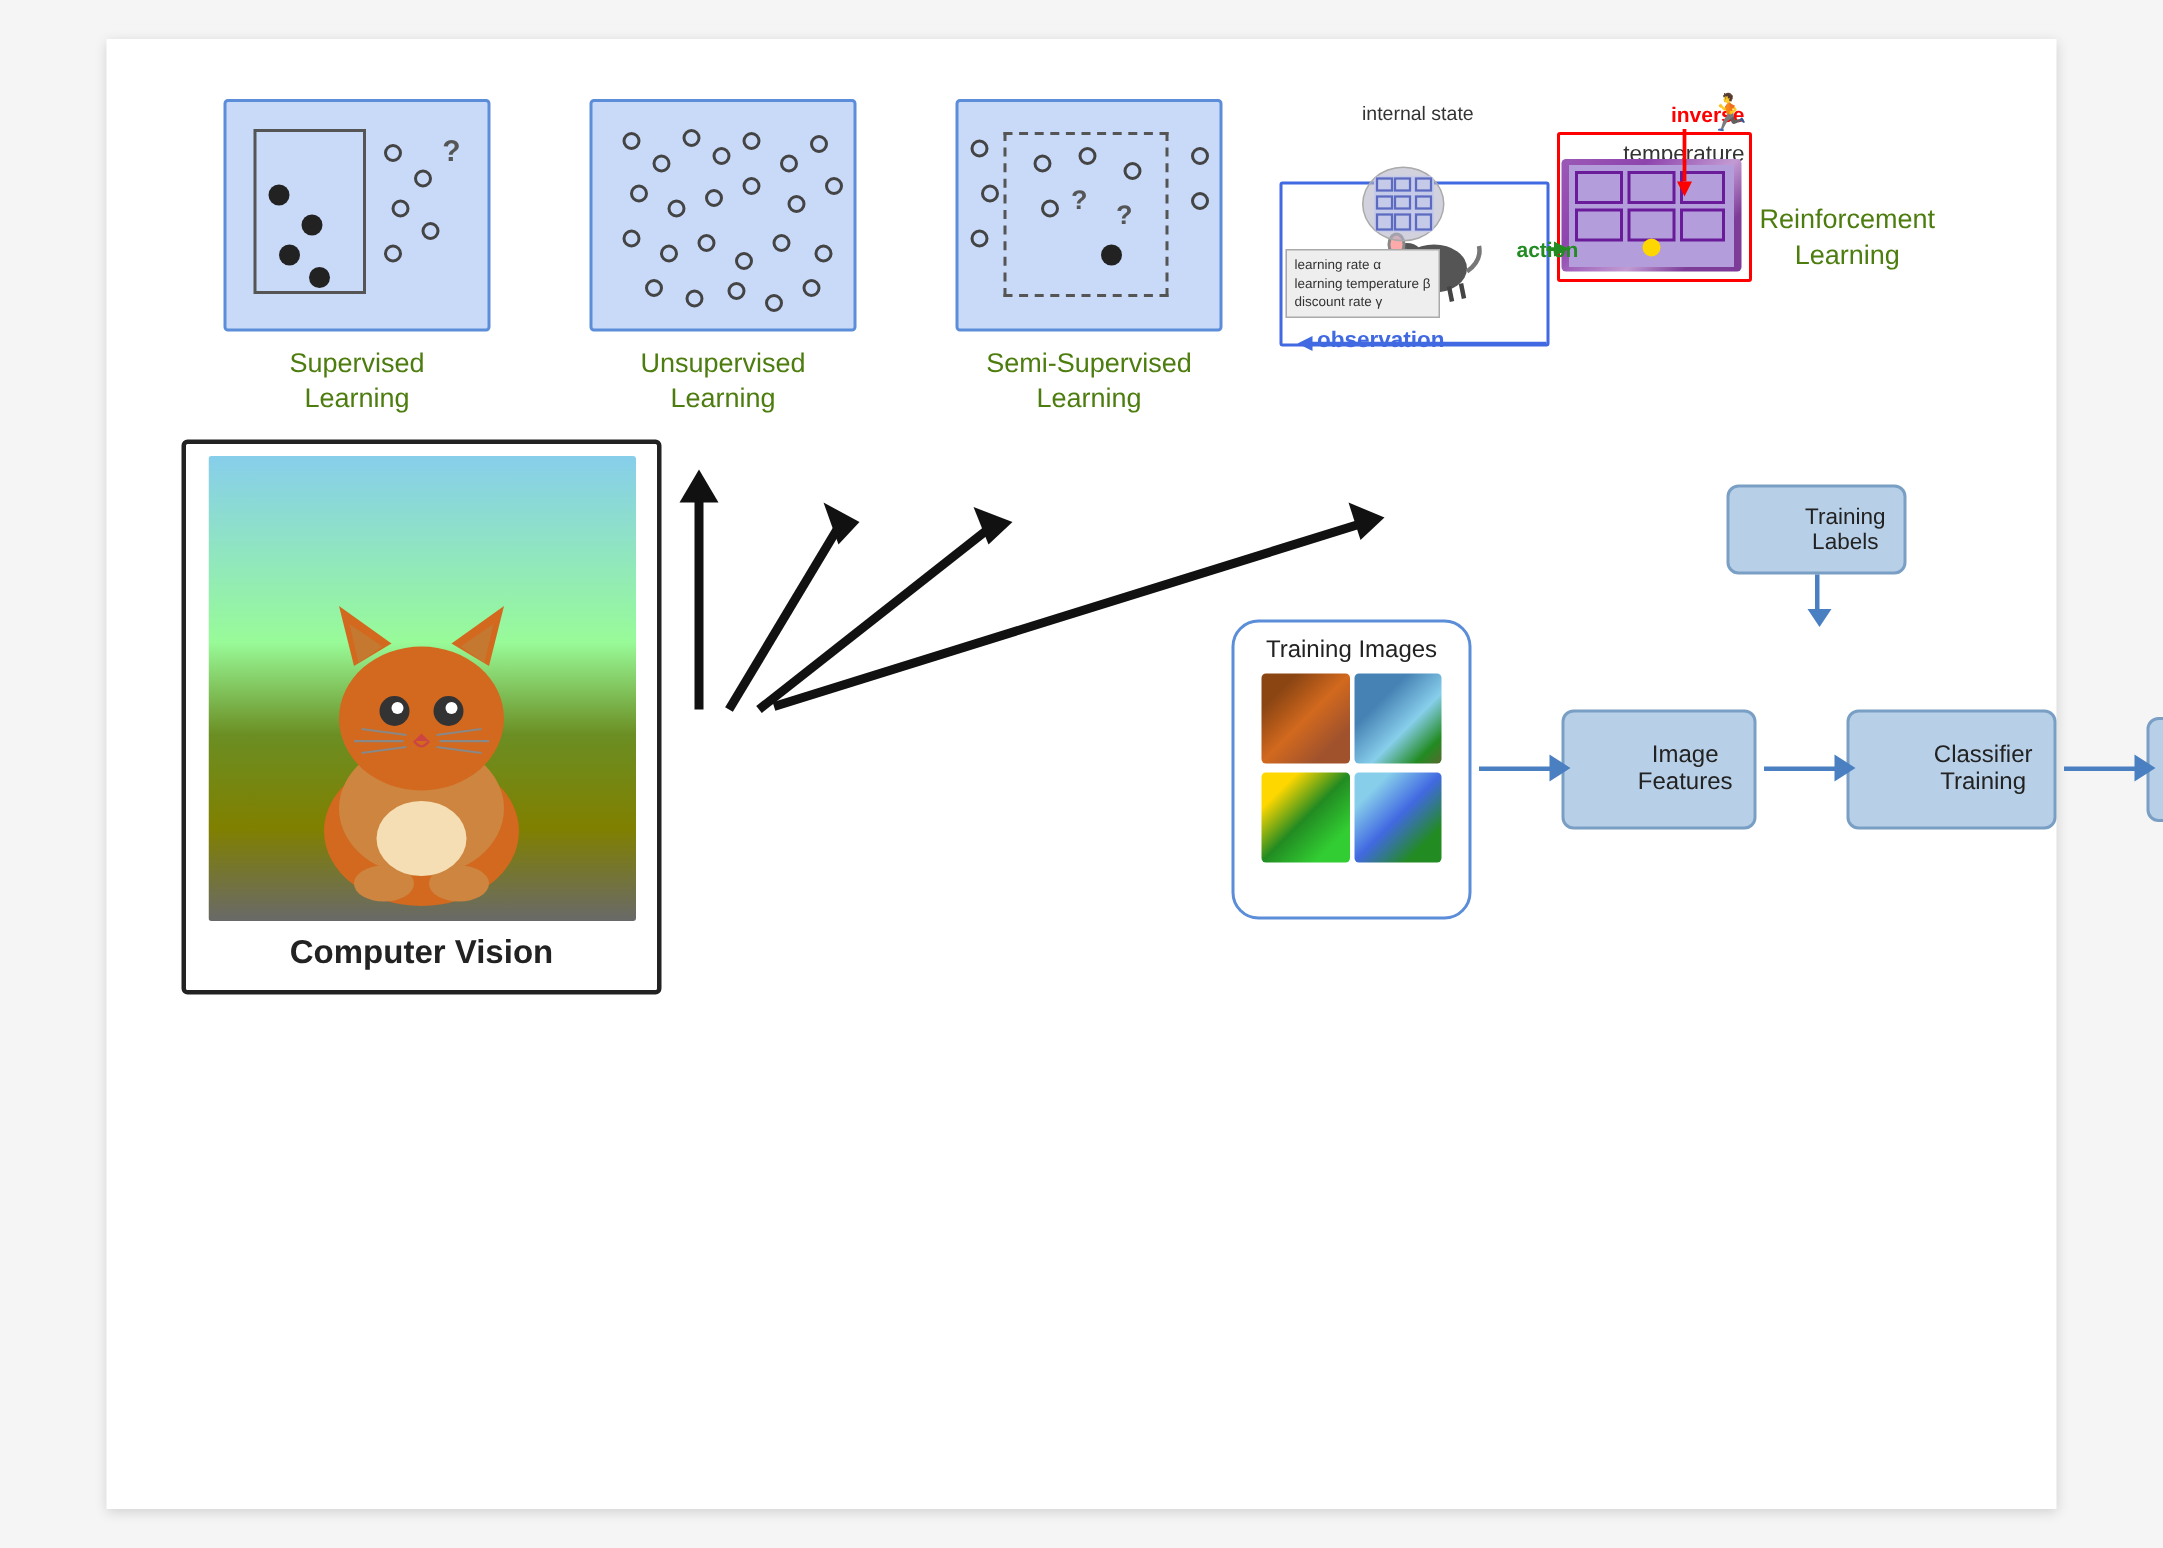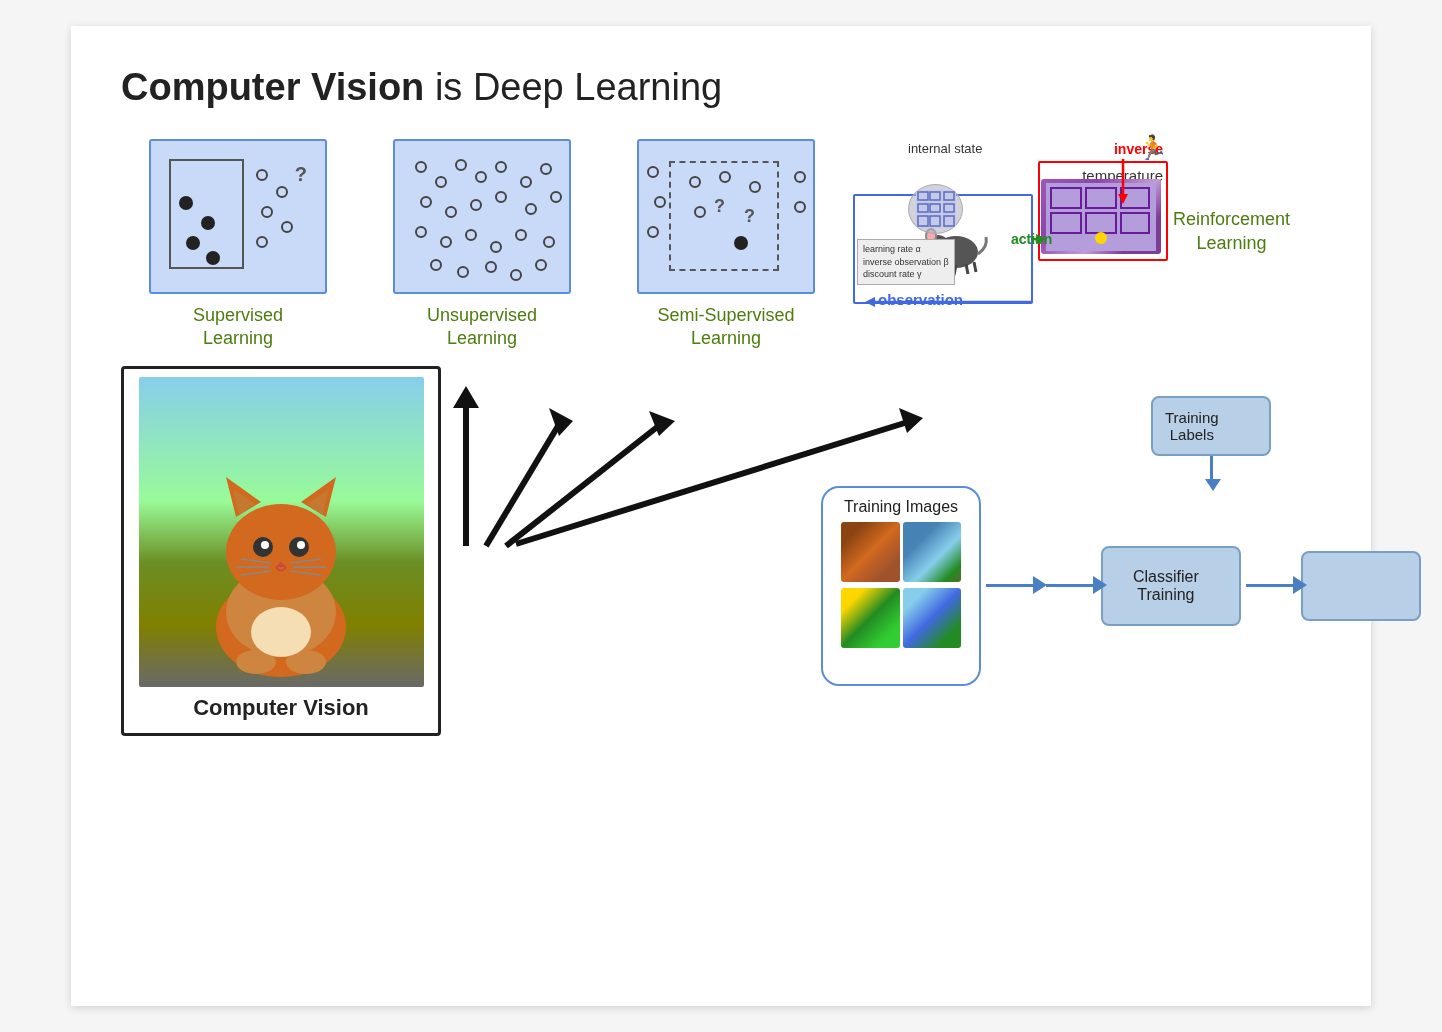--- a/index.html
+++ b/index.html
@@ -103,21 +103,21 @@
     }
     .img-landscape {
       background: linear-gradient(135deg, #87CEEB 20%, #4169E1 50%, #228B22 80%);
     }
     .pipe-box {
       background: #b8cfe8;
       border: 2px solid #7a9fc4;
       border-radius: 8px;
       display: flex;
       align-items: center;
-      justify-content: flex-start;
+      justify-content: flex-end;
       text-align: center;
       font-size: 16px;
       color: #222;
       padding: 10px 14px;
     }
     .image-features-box {
       width: 130px;
       height: 80px;
     }
     .classifier-training-box {
@@ -186,23 +186,20 @@
       width: 320px;
       height: 175px;
       position: relative;
     }
   </style>
 </head>
 <body>
 
 <div class="slide">
 
-  <div class="title">
-    <strong>Computer Vision</strong><span> is Deep Learning</span>
-  </div>
 
   <div class="top-four">
 
     <div class="learning-item">
       <div class="blue-sq">
 
         <div style="position:absolute; left:18px; top:18px; width:75px; height:110px; border:2px solid #555; background:transparent;"></div>
 
         <div class="dot dot-black" style="width:14px;height:14px;left:28px;top:55px;"></div>
         <div class="dot dot-black" style="width:14px;height:14px;left:50px;top:75px;"></div>
@@ -317,21 +314,21 @@
 
             <line x1="30" y1="52" x2="28" y2="62" stroke="#444" stroke-width="3"></line>
             <line x1="40" y1="53" x2="38" y2="63" stroke="#444" stroke-width="3"></line>
             <line x1="50" y1="52" x2="52" y2="62" stroke="#444" stroke-width="3"></line>
             <line x1="58" y1="50" x2="60" y2="60" stroke="#444" stroke-width="3"></line>
           </svg>
         </div>
 
         <div style="position:absolute; top:100px; left:4px; background:#eee; border:1px solid #aaa; padding:3px 5px; font-size:9px; color:#333; line-height:1.4; white-space:nowrap;">
           <div>learning rate α</div>
-          <div>inverse observation β</div>
+          <div>learning temperature β</div>
           <div>discount rate γ</div>
         </div>
 
         <div style="position:absolute; top:45px; left:55px; width:55px; height:50px; background:rgba(180,180,200,0.6); border-radius:50%; border:1.5px solid #aaa; display:flex; align-items:center; justify-content:center;">
           <svg width="40" height="38" viewBox="0 0 40 38">
             <rect width="40" height="38" rx="4" fill="#c5cae9"></rect>
             <rect x="2" y="2" width="10" height="8" fill="none" stroke="#5c6bc0" stroke-width="1.5"></rect>
             <rect x="14" y="2" width="10" height="8" fill="none" stroke="#5c6bc0" stroke-width="1.5"></rect>
             <rect x="28" y="2" width="10" height="8" fill="none" stroke="#5c6bc0" stroke-width="1.5"></rect>
             <rect x="2" y="14" width="10" height="8" fill="none" stroke="#5c6bc0" stroke-width="1.5"></rect>
@@ -448,20 +445,24 @@
             <div class="img-cell img-mountain" style="height:60px;"></div>
             <div class="img-cell img-nature" style="height:60px;"></div>
             <div class="img-cell img-landscape" style="height:60px;"></div>
           </div>
         </div>
 
         <div style="width:50px; height:3px; background:#4a7fc1; position:relative; margin:0 5px;">
           <div style="position:absolute; right:-11px; top:-8px; border-left:14px solid #4a7fc1; border-top:9px solid transparent; border-bottom:9px solid transparent;"></div>
         </div>
 
+        <div class="pipe-box image-features-box">
+          <span style="white-space:pre-line;">Image
+Features</span>
+        </div>
 
         <div style="width:50px; height:3px; background:#4a7fc1; position:relative; margin:0 5px;">
           <div style="position:absolute; right:-11px; top:-8px; border-left:14px solid #4a7fc1; border-top:9px solid transparent; border-bottom:9px solid transparent;"></div>
         </div>
 
         <div class="pipe-box classifier-training-box">
           <span style="white-space:pre-line; text-align:center;margin-left:16px;">Classifier
 Training</span>
         </div>
 

